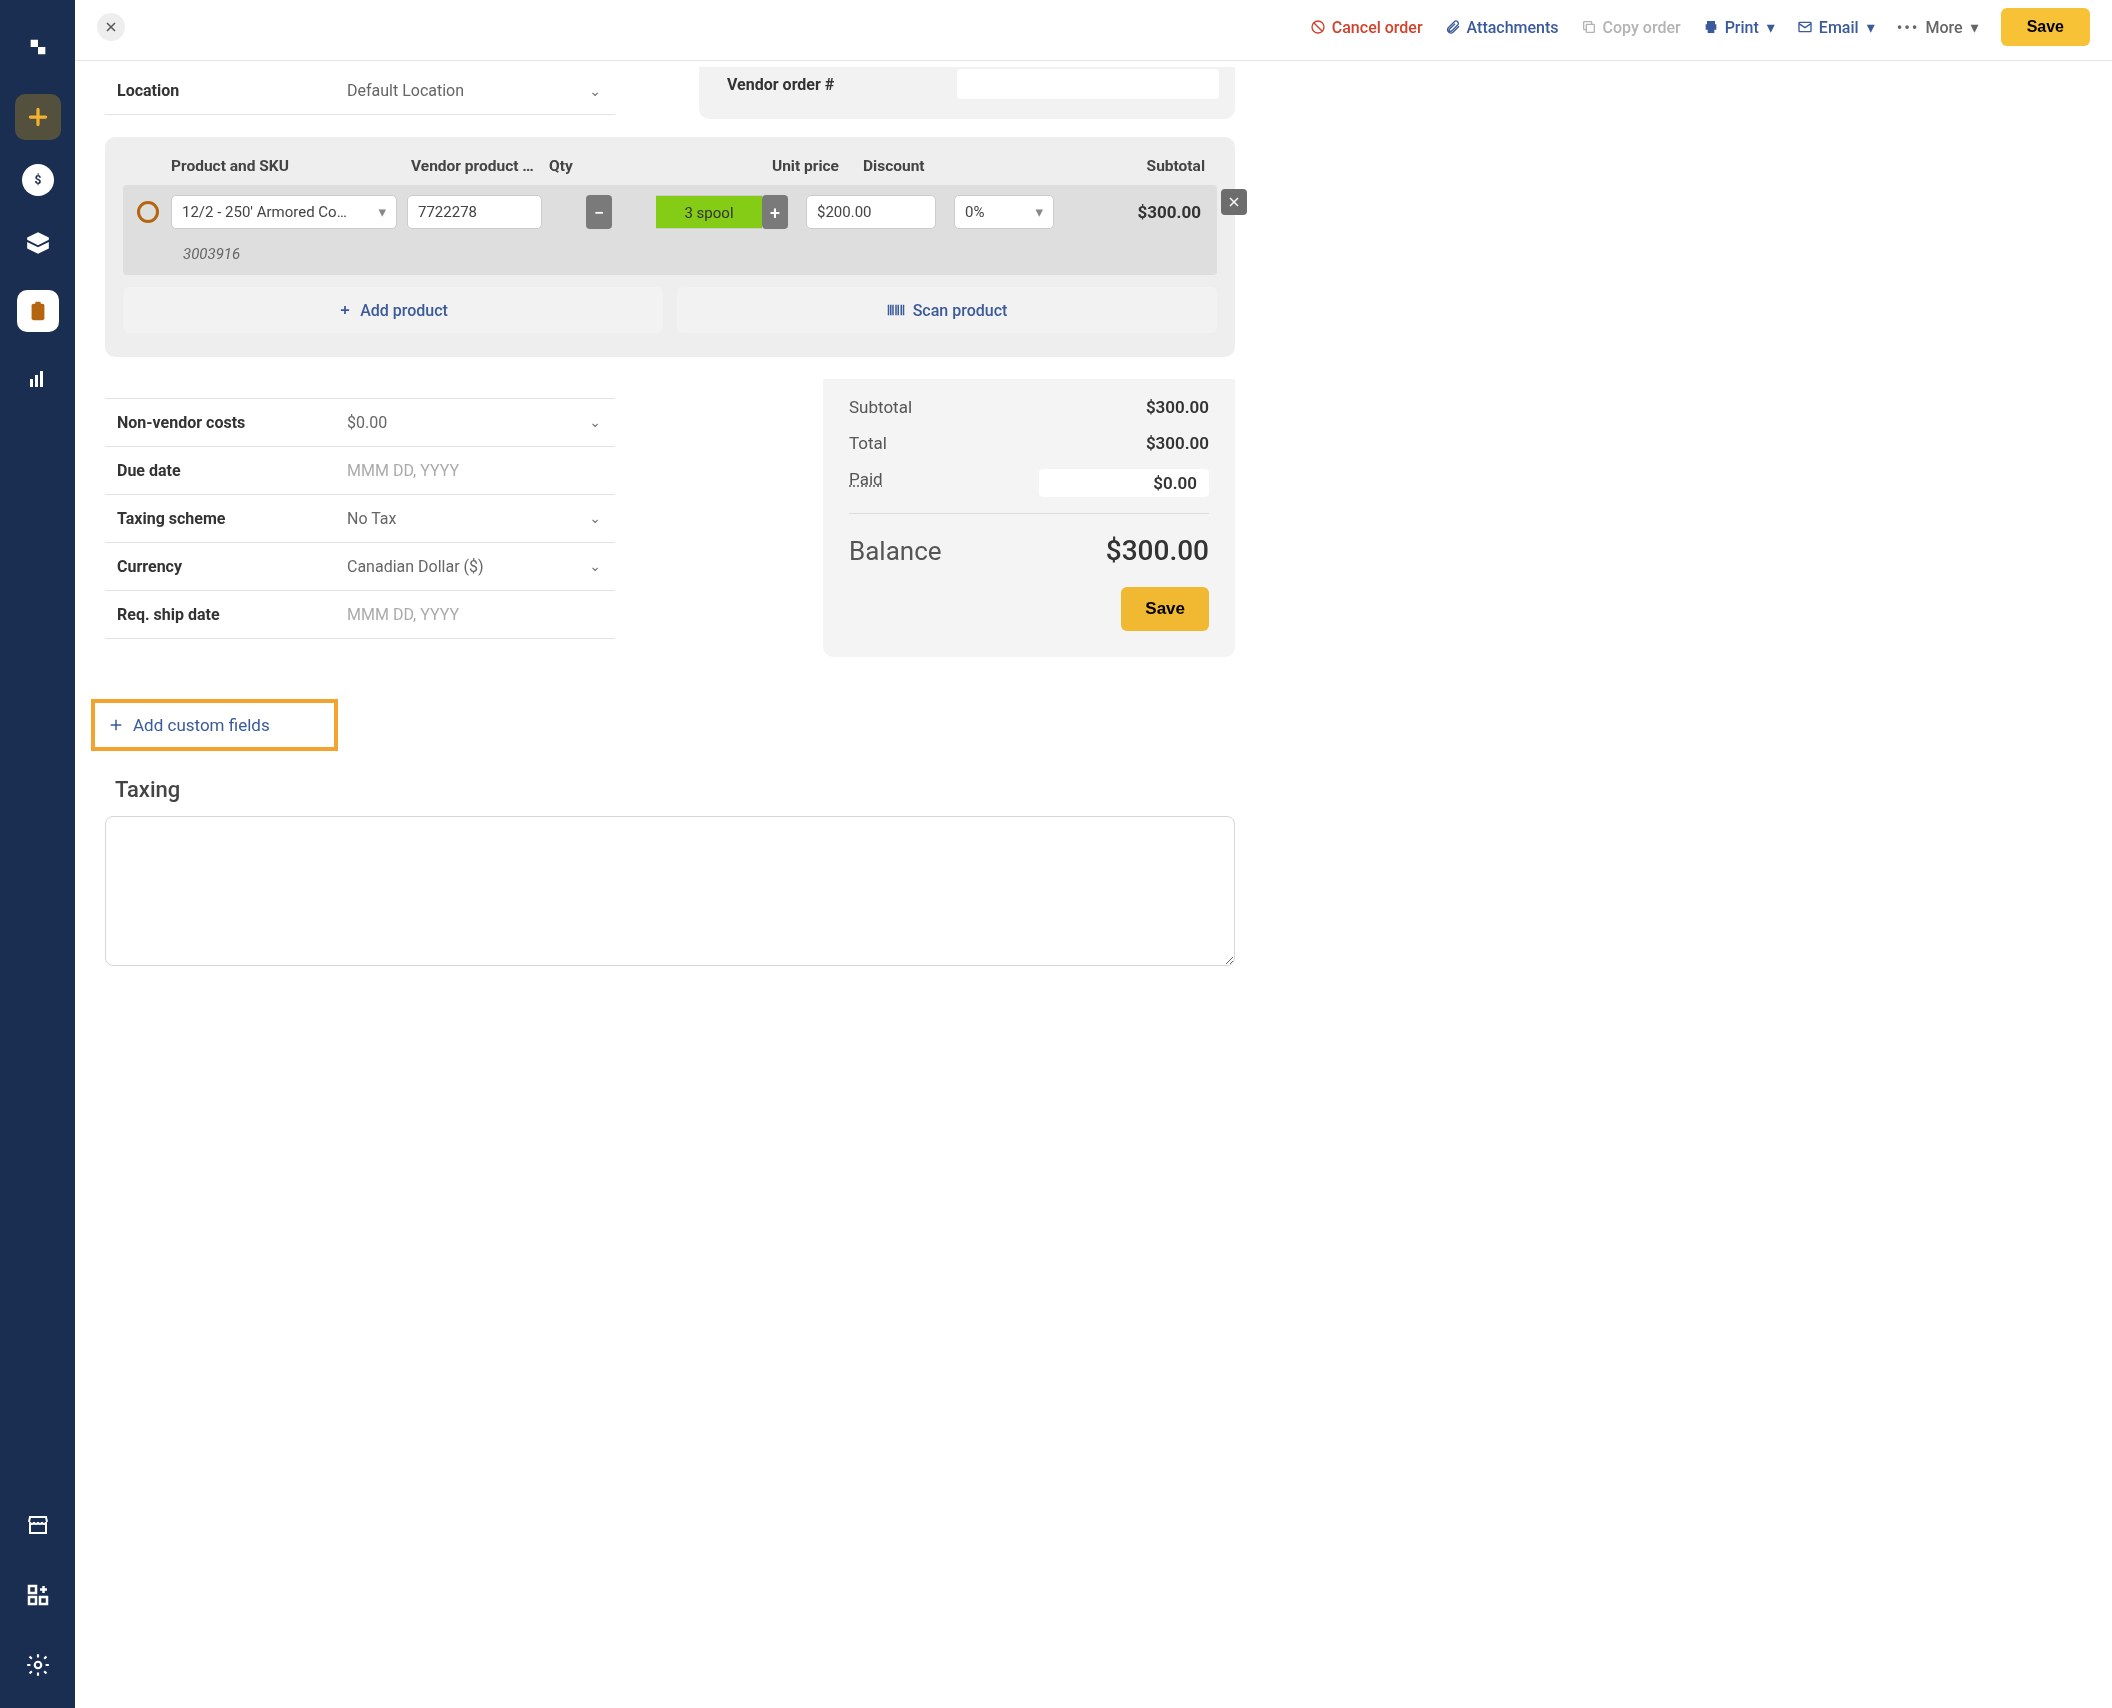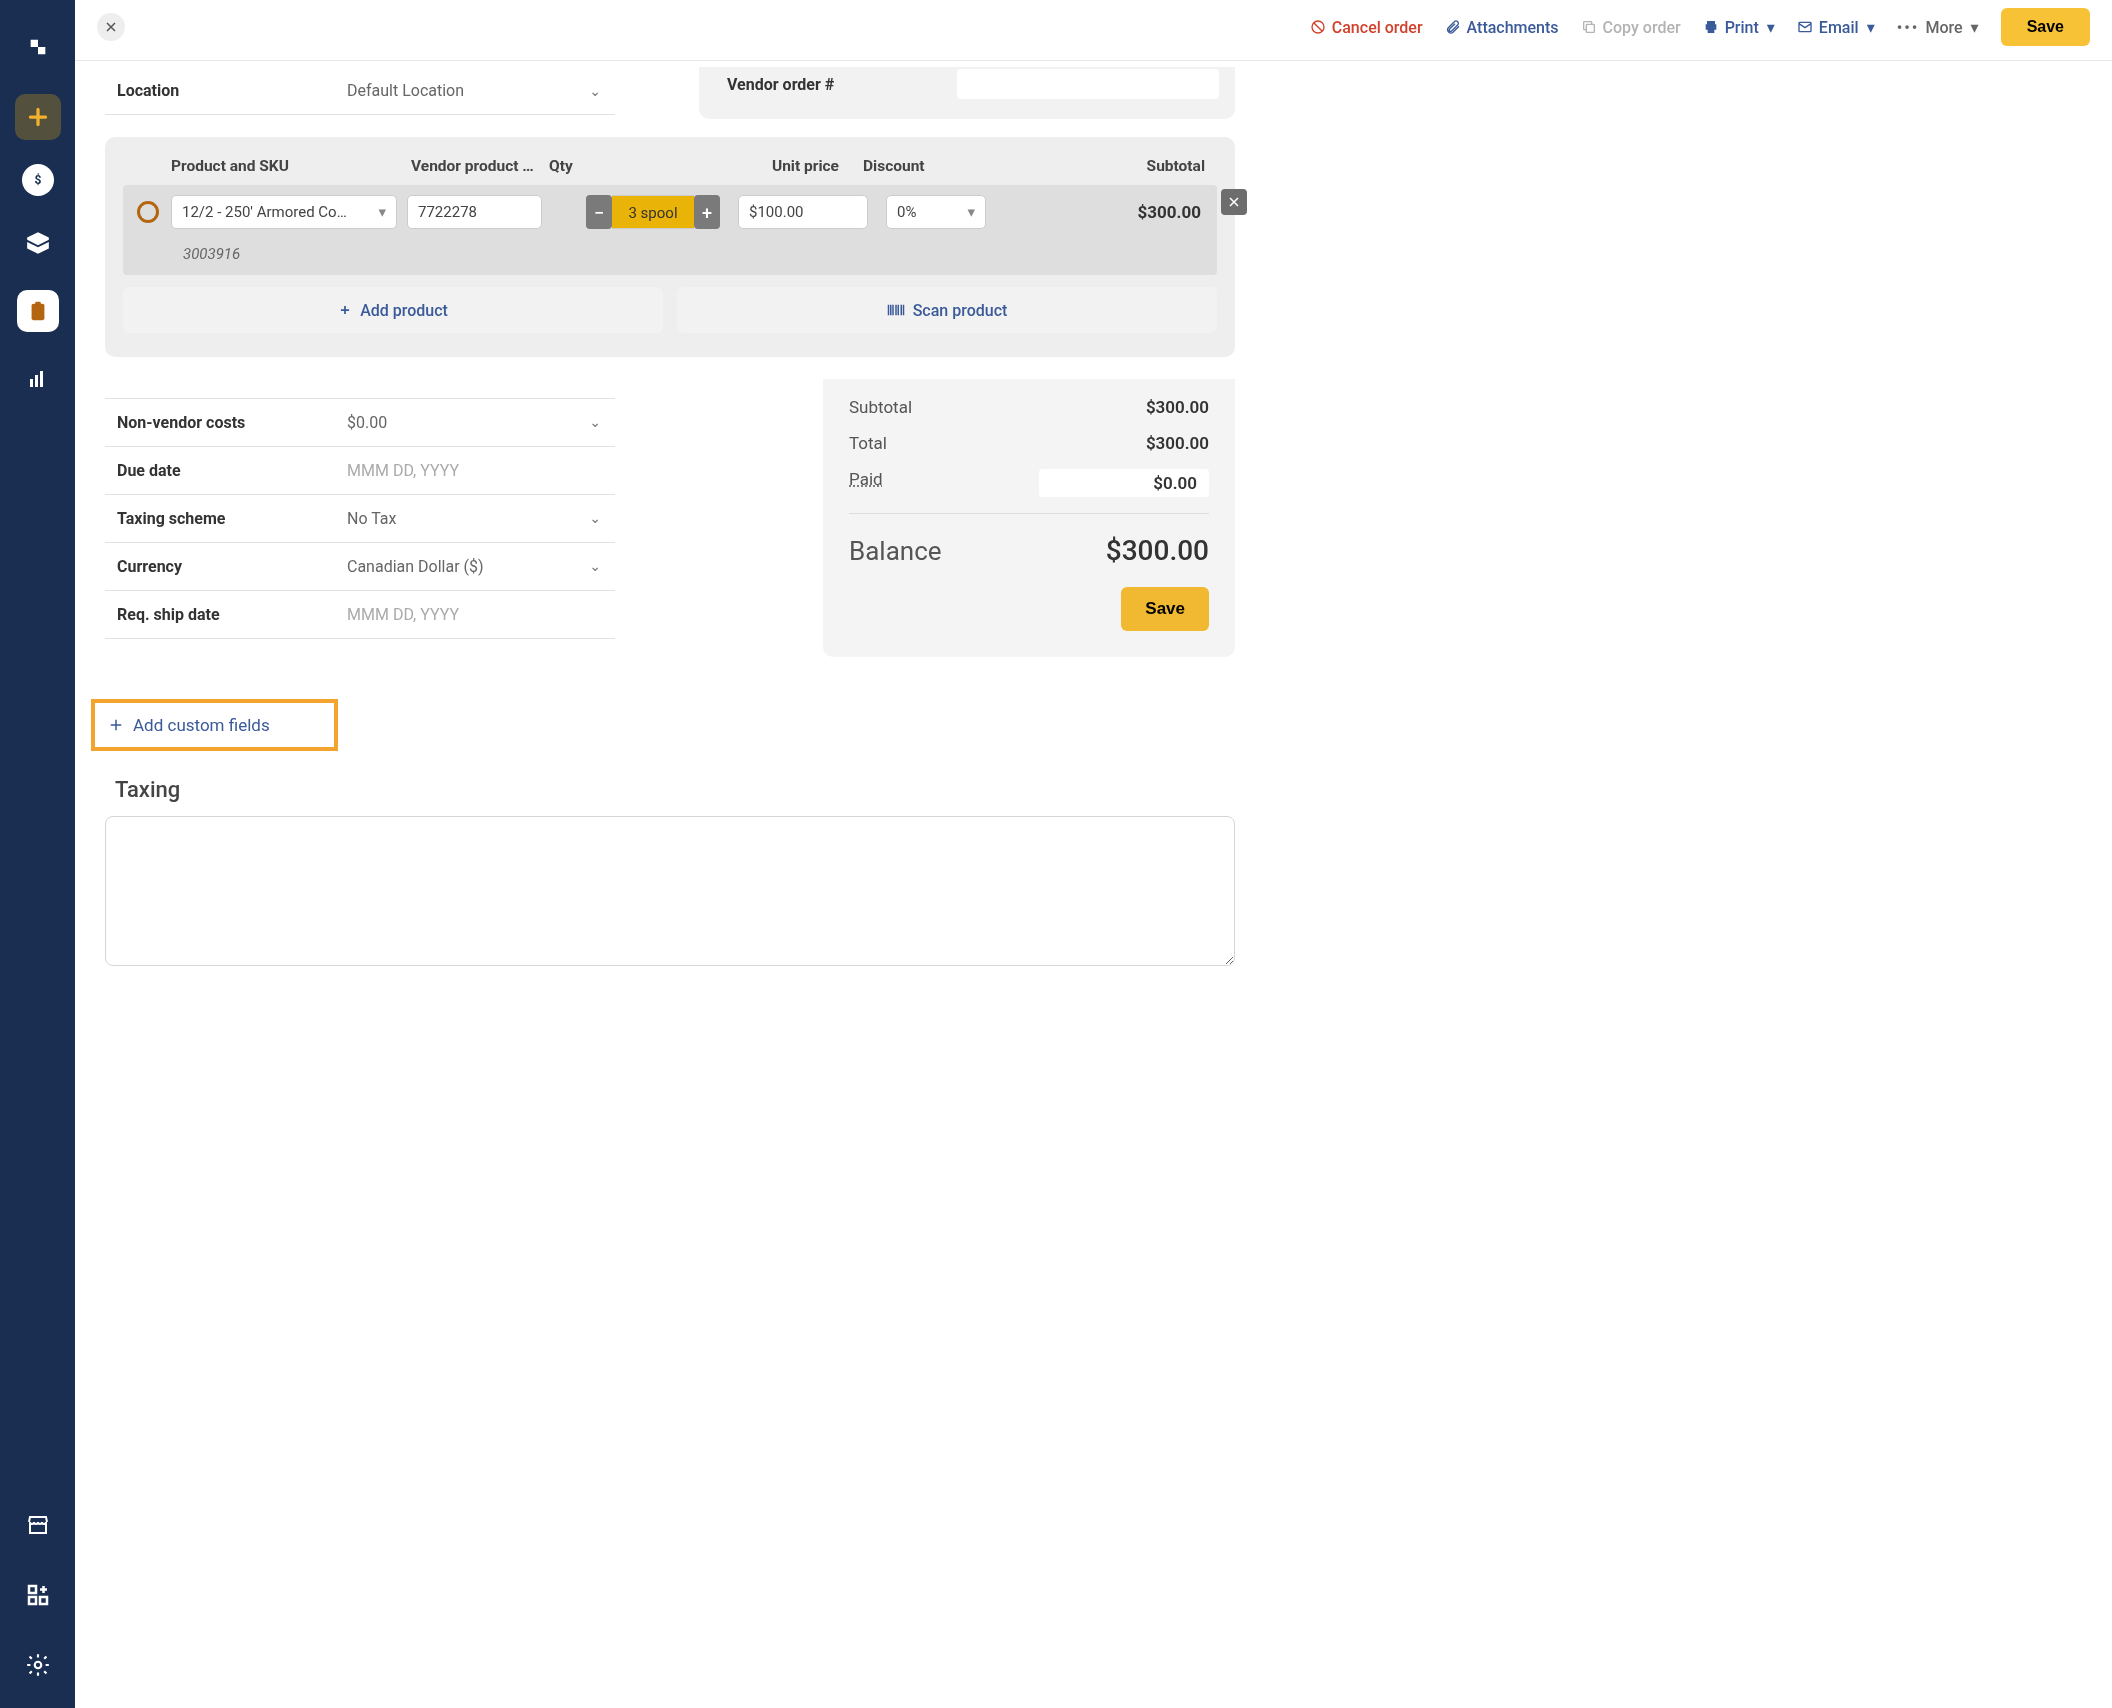--- a/index.html
+++ b/index.html
@@ -70,21 +70,21 @@
   .item-row-outer { position:relative; }
   .item-row { background:#dedede; border-radius:4px; padding:10px 8px 12px; display:flex; flex-direction:column; gap:16px;}
   .item-row-1 { display:flex; align-items:center; }
   .ic-circle { width:22px; height:22px; border:3px solid #b46510; border-radius:50%; margin-left:6px; margin-right:12px; flex-shrink:0;}
   .sel, .inp { background:#fff; border:1px solid #ccc; border-radius:5px; height:34px; display:flex; align-items:center; padding:0 10px; font-size:15px; color:#444;}
   .sel { justify-content:space-between;}
   .item-prod-sel { width:226px; margin-right:10px;}
   .item-vprod-in { width:135px; margin-right:44px;}
   .qty-group { display:flex; align-items:center; margin-right:18px;}
   .qty-btn { width:26px; height:34px; background:#7a7a7a; color:#fff; display:flex; align-items:center; justify-content:center; border-radius:4px; cursor:pointer; font-size:18px; font-weight:500;}
-  .qty-val { width:82px; text-align:center; background:#eab308; height:34px; line-height:34px; font-size:15px; border-top:1px solid #ccc; border-bottom:1px solid #ccc;}
+  .qty-val { width:106px; text-align:center; background:#84cc16; height:34px; line-height:34px; font-size:15px; border-top:1px solid #ccc; border-bottom:1px solid #ccc;margin-left:44px;}
   .price-in { width:130px; margin-right:18px;}
   .disc-sel { width:100px; margin-right:auto;}
   .subtotal-val { font-weight:700; font-size:17px; color:#333; padding-right:8px;}
   .sku-row { padding-left:52px; font-style:italic; color:#666; font-size:15px;}
   .del-row { position:absolute; right:-30px; top:4px; width:26px; height:26px; background:#6d6d6d; color:#fff; border-radius:4px; display:flex; align-items:center; justify-content:center; cursor:pointer;}
 
   .item-actions { display:flex; gap:14px; margin-top:12px;}
   .item-act-btn { flex:1; background:#f2f2f2; border-radius:6px; height:46px; display:flex; align-items:center; justify-content:center; gap:8px; color:#3a5a99; font-size:16px; font-weight:500; cursor:pointer;}
 
   
@@ -275,21 +275,21 @@
                 </div>
                 <div class="inp item-vprod-in">
                   <span>7722278</span>
                 </div>
                 <div class="qty-group">
                   <div class="qty-btn">−</div>
                   <div class="qty-val">3 spool</div>
                   <div class="qty-btn">+</div>
                 </div>
                 <div class="inp price-in">
-                  <span>$100.00</span>
+                  <span>$200.00</span>
                 </div>
                 <div class="sel disc-sel">
                   <span>0%</span>
                   <span style="color:#888;">▾</span>
                 </div>
                 <div class="subtotal-val">$300.00</div>
               </div>
               <div class="sku-row">3003916</div>
             </div>
             <div class="del-row">

